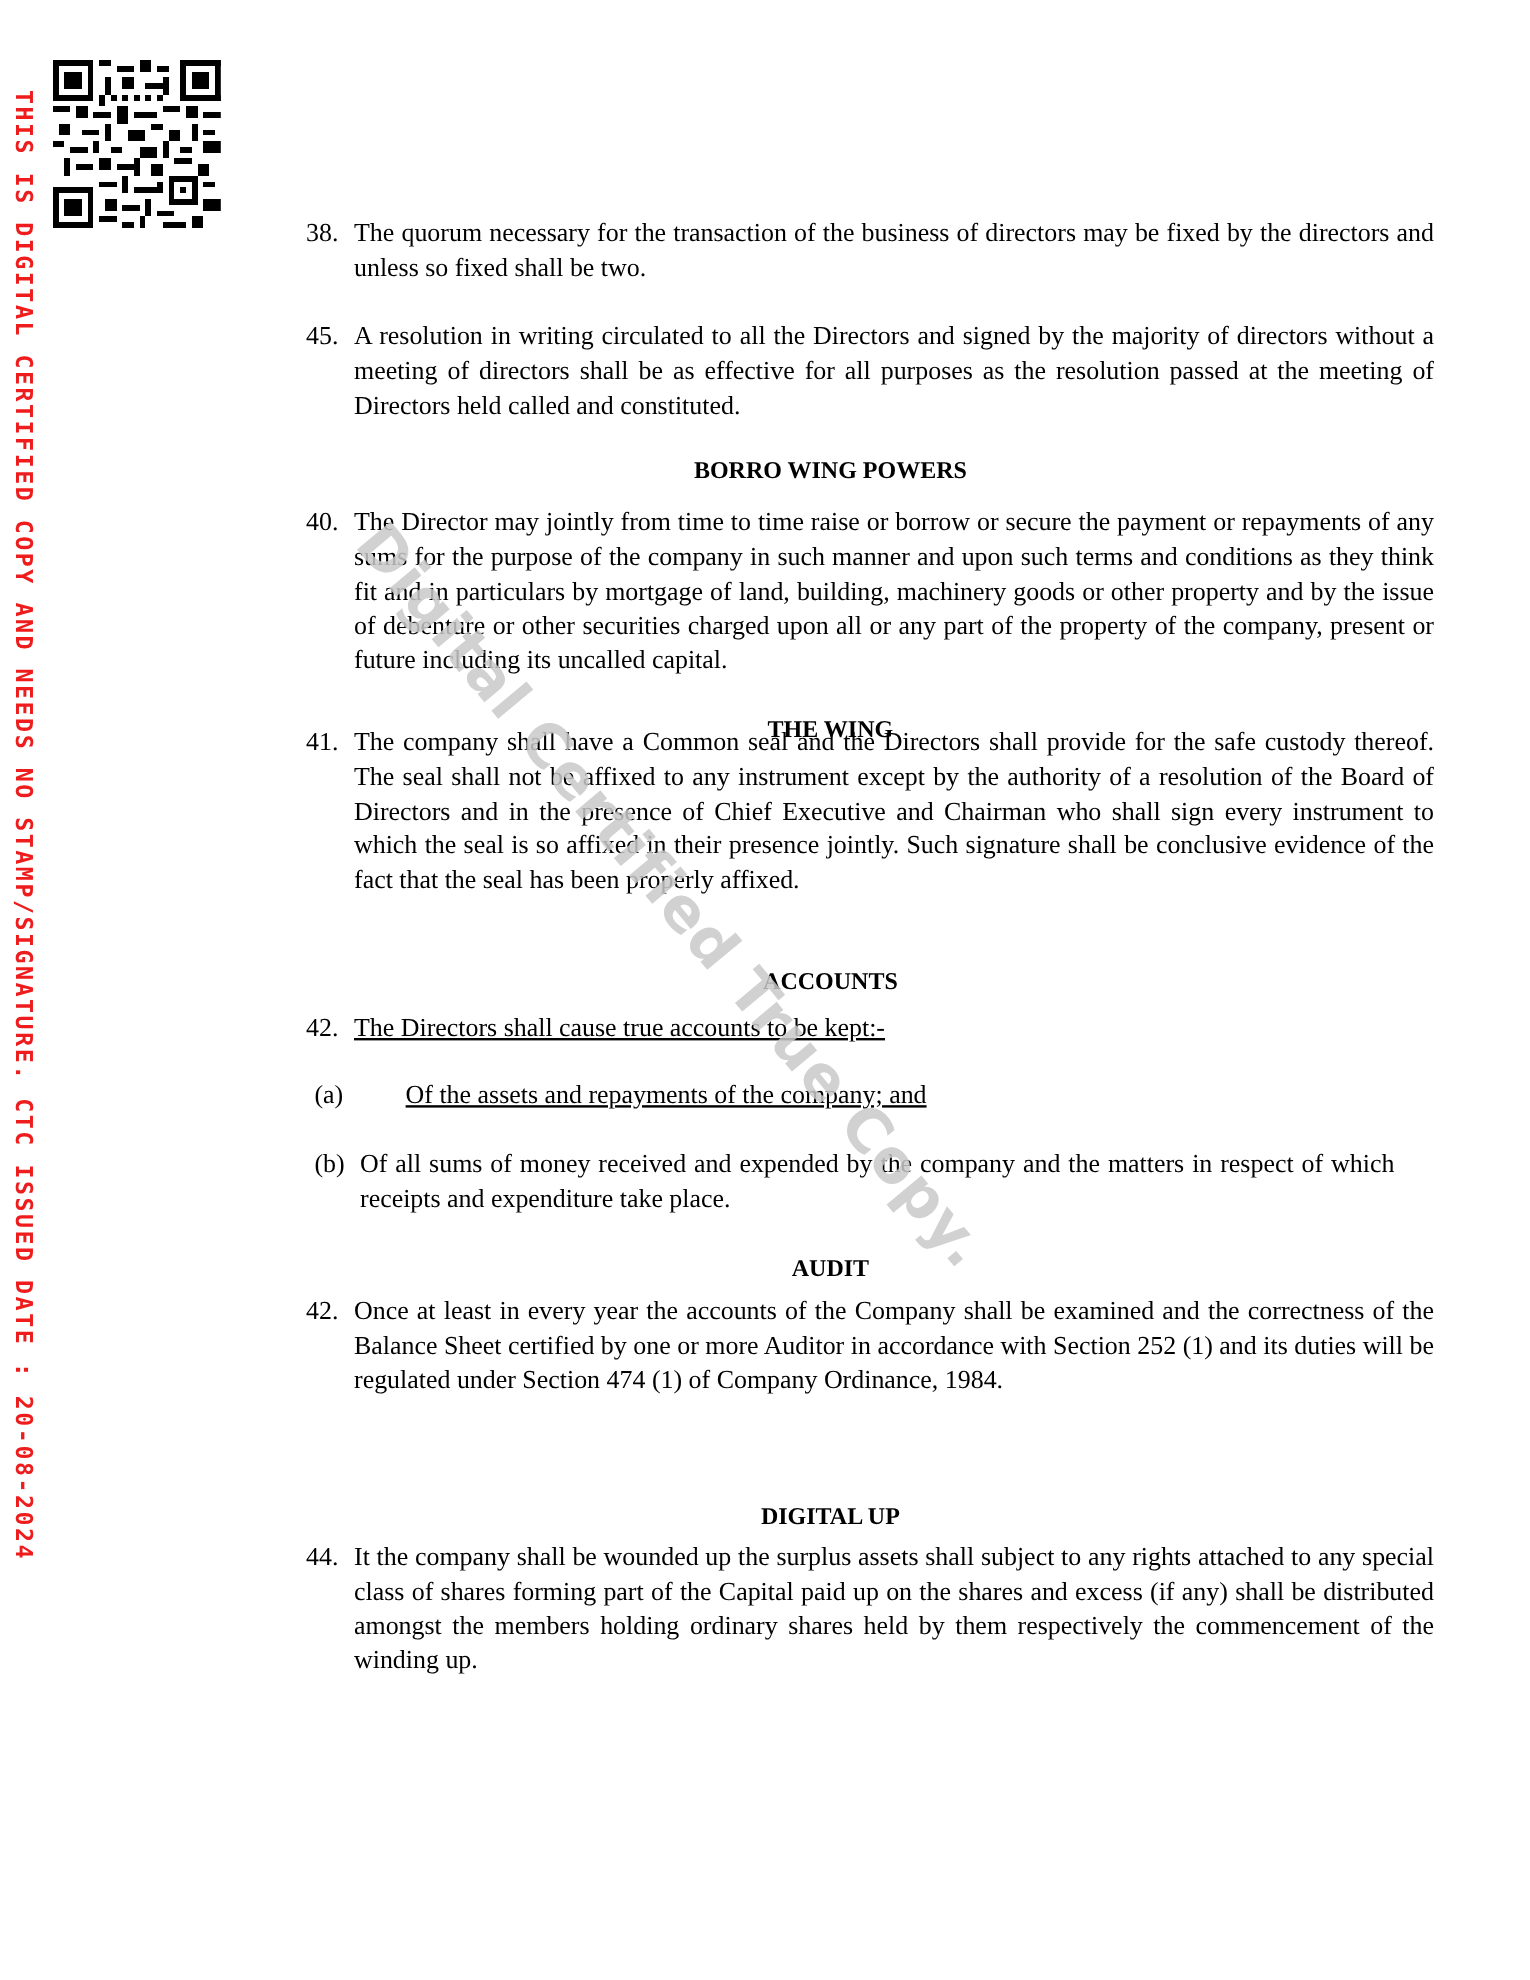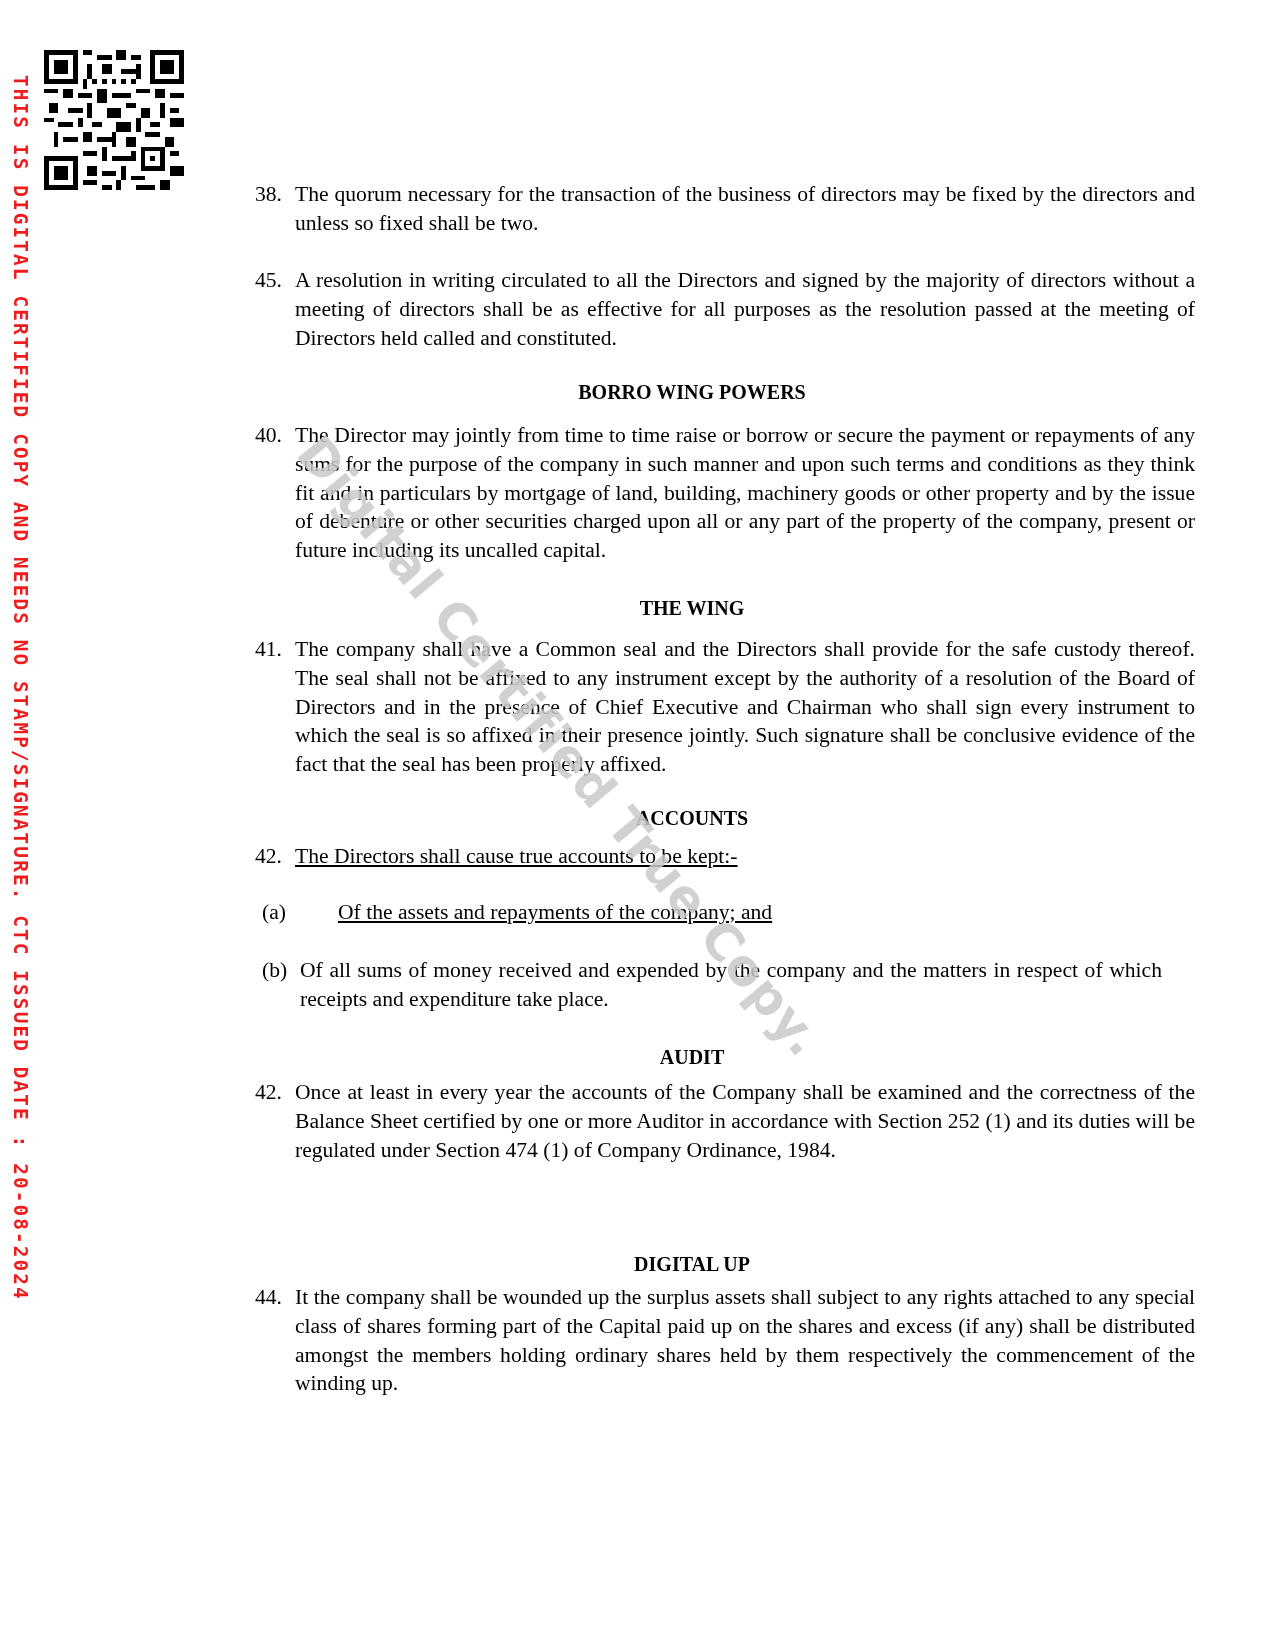--- a/index.html
+++ b/index.html
@@ -156,21 +156,21 @@
 
 <div class="block" style="top:421px;">
   <div class="item">
     <span class="num">40.</span>
     <span class="txt">The Director may jointly from time to time raise or borrow or secure the payment or repayments of any sums for the purpose of the company in such manner and upon such terms and conditions as they think fit and in particulars by mortgage of land, building, machinery goods or other property and by the issue of debenture or other securities charged upon all or any part of the property of the company, present or future including its uncalled capital.</span>
   </div>
 </div>
 
 <div class="heading" style="top:594px;">THE WING</div>
 
-<div class="block" style="top:635px;font-family:Liberation Serif, serif;">
+<div class="block" style="top:604px;font-family:Liberation Serif, serif;">
   <div class="item">
     <span class="num">41.</span>
     <span class="txt">The company shall have a Common seal and the Directors shall provide for the safe custody thereof. The seal shall not be affixed to any instrument except by the authority of a resolution of the Board of Directors and in the presence of Chief Executive and Chairman who shall sign every instrument to which the seal is so affixed in their presence jointly. Such signature shall be conclusive evidence of the fact that the seal has been properly affixed.</span>
   </div>
 </div>
 
 <div class="heading" style="top:804px;">ACCOUNTS</div>
 
 <div class="block" style="top:842px;">
   <div class="item">

